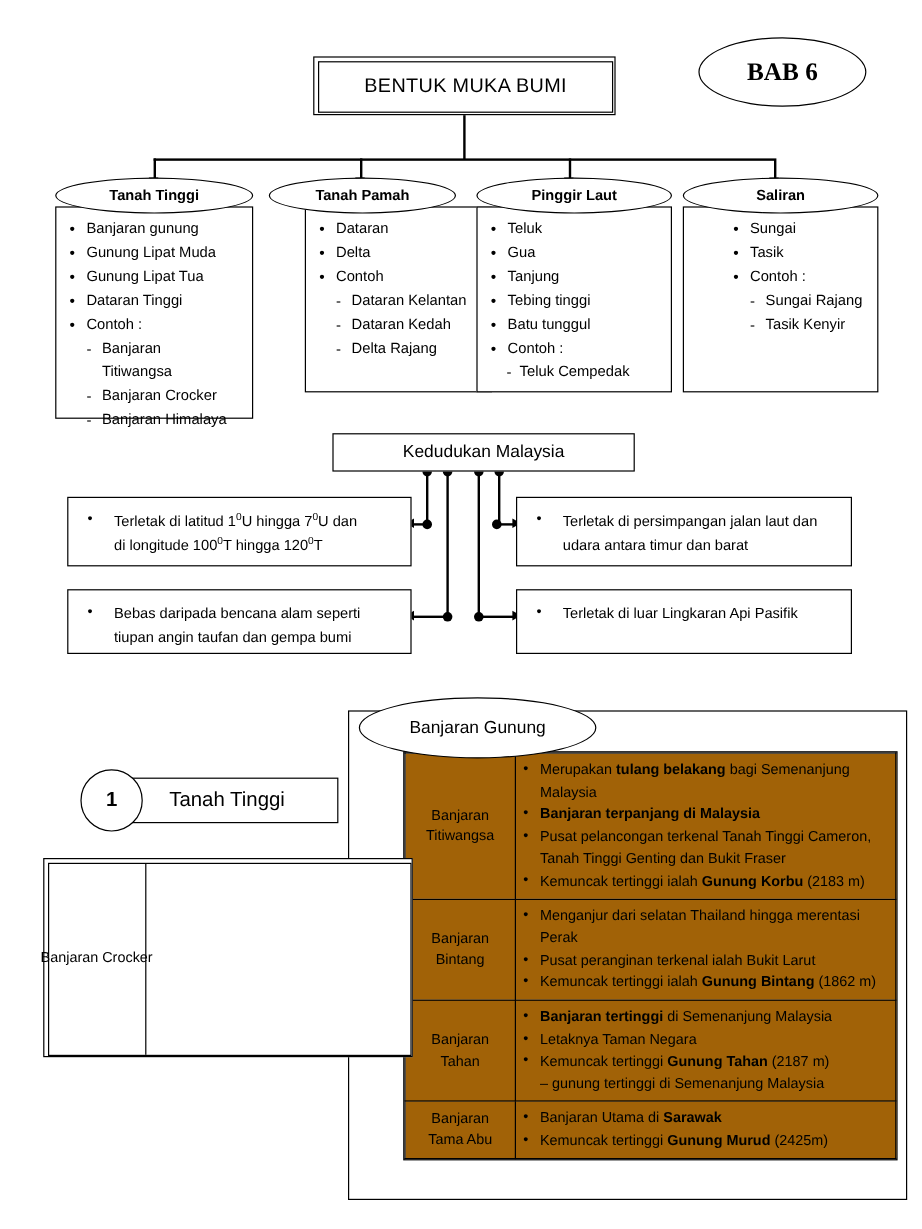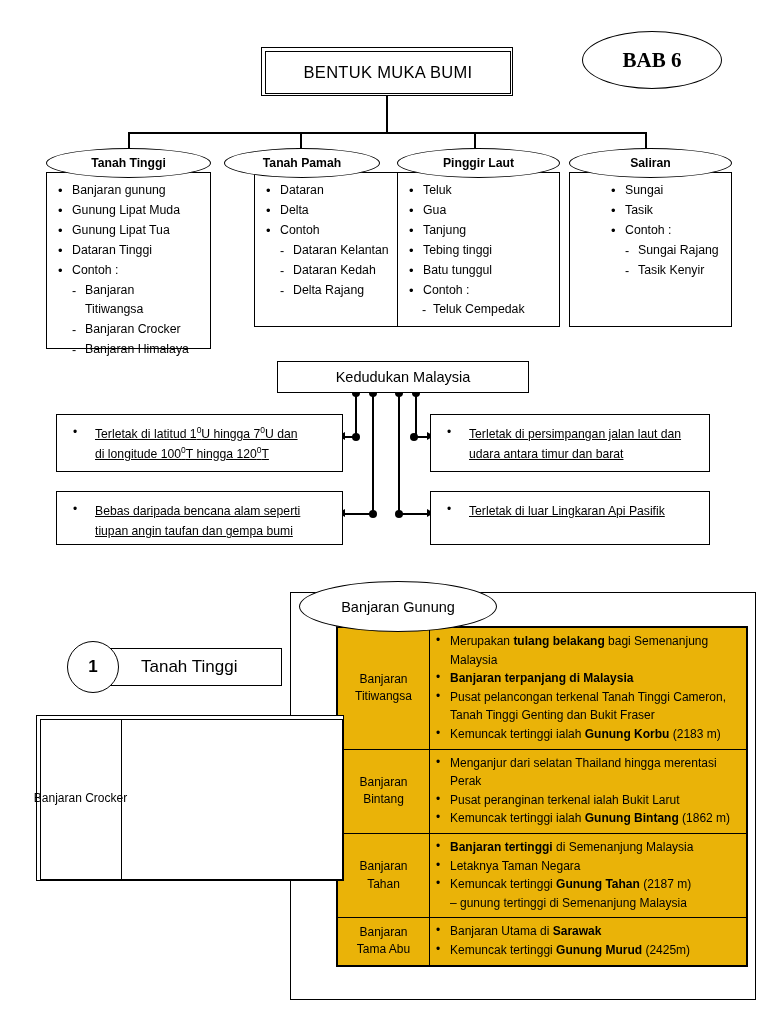--- a/index.html
+++ b/index.html
@@ -63,21 +63,21 @@
   .mid-head{
     left:277px;top:361px;width:252px;height:32px;
     border:1.5px solid #000;background:#fff;
     display:flex;align-items:center;justify-content:center;
     font-size:14.5px;z-index:4;
   }
   .mid-box{
     border:1.5px solid #000;background:#fff;
     padding:9px 8px 8px 10px;font-size:12.2px;line-height:1.65;
   }
-  .mid-box li{position:relative;padding-left:28px;list-style:none;text-decoration:underline;}
+  .mid-box li{position:relative;padding-left:28px;list-style:none;}
   .mid-box li:before{content:"\2022";position:absolute;left:6px;top:-1px;font-size:12px;}
   .mid-box ul{margin:0;padding:0;}
   sup.deg{font-size:8.5px;vertical-align:super;line-height:0;}
 
   .dot{background:#000;border-radius:50%;width:8px;height:8px;}
   .arrow-l{
     width:0;height:0;border-top:4.5px solid transparent;border-bottom:4.5px solid transparent;
     border-right:7.5px solid #000;
   }
   .arrow-r{
@@ -95,21 +95,21 @@
     border:1.5px solid #000;border-radius:50%;background:#fff;
     display:flex;align-items:center;justify-content:center;
     font-size:14.5px;z-index:6;
   }
   .rng-table{
     left:336px;top:626px;width:412px;
     border:1.4px solid #000;background:#fff;z-index:5;
     border-collapse:collapse;
   }
   .rng-table table{border-collapse:collapse;width:100%;}
-  .rng-table td{border:1.1px solid #000;vertical-align:middle;background:#eab308;}
+  .rng-table td{border:1.1px solid #000;vertical-align:middle;background:#a16207;}
   .rng-name{
     width:85px;text-align:center;font-size:12px;line-height:1.45;padding:4px 3px;
   }
   .rng-desc{padding:4px 6px 5px 4px;font-size:12px;line-height:1.55;}
   .rng-desc ul{margin:0;padding:0;list-style:none;}
   .rng-desc li{position:relative;padding-left:16px;}
   .rng-desc li:before{content:"\2022";position:absolute;left:2px;top:-1px;font-size:12px;}
   .rng-desc li.nb{padding-left:16px;}
   .rng-desc li.nb:before{content:"";}
   b{font-weight:700;}

